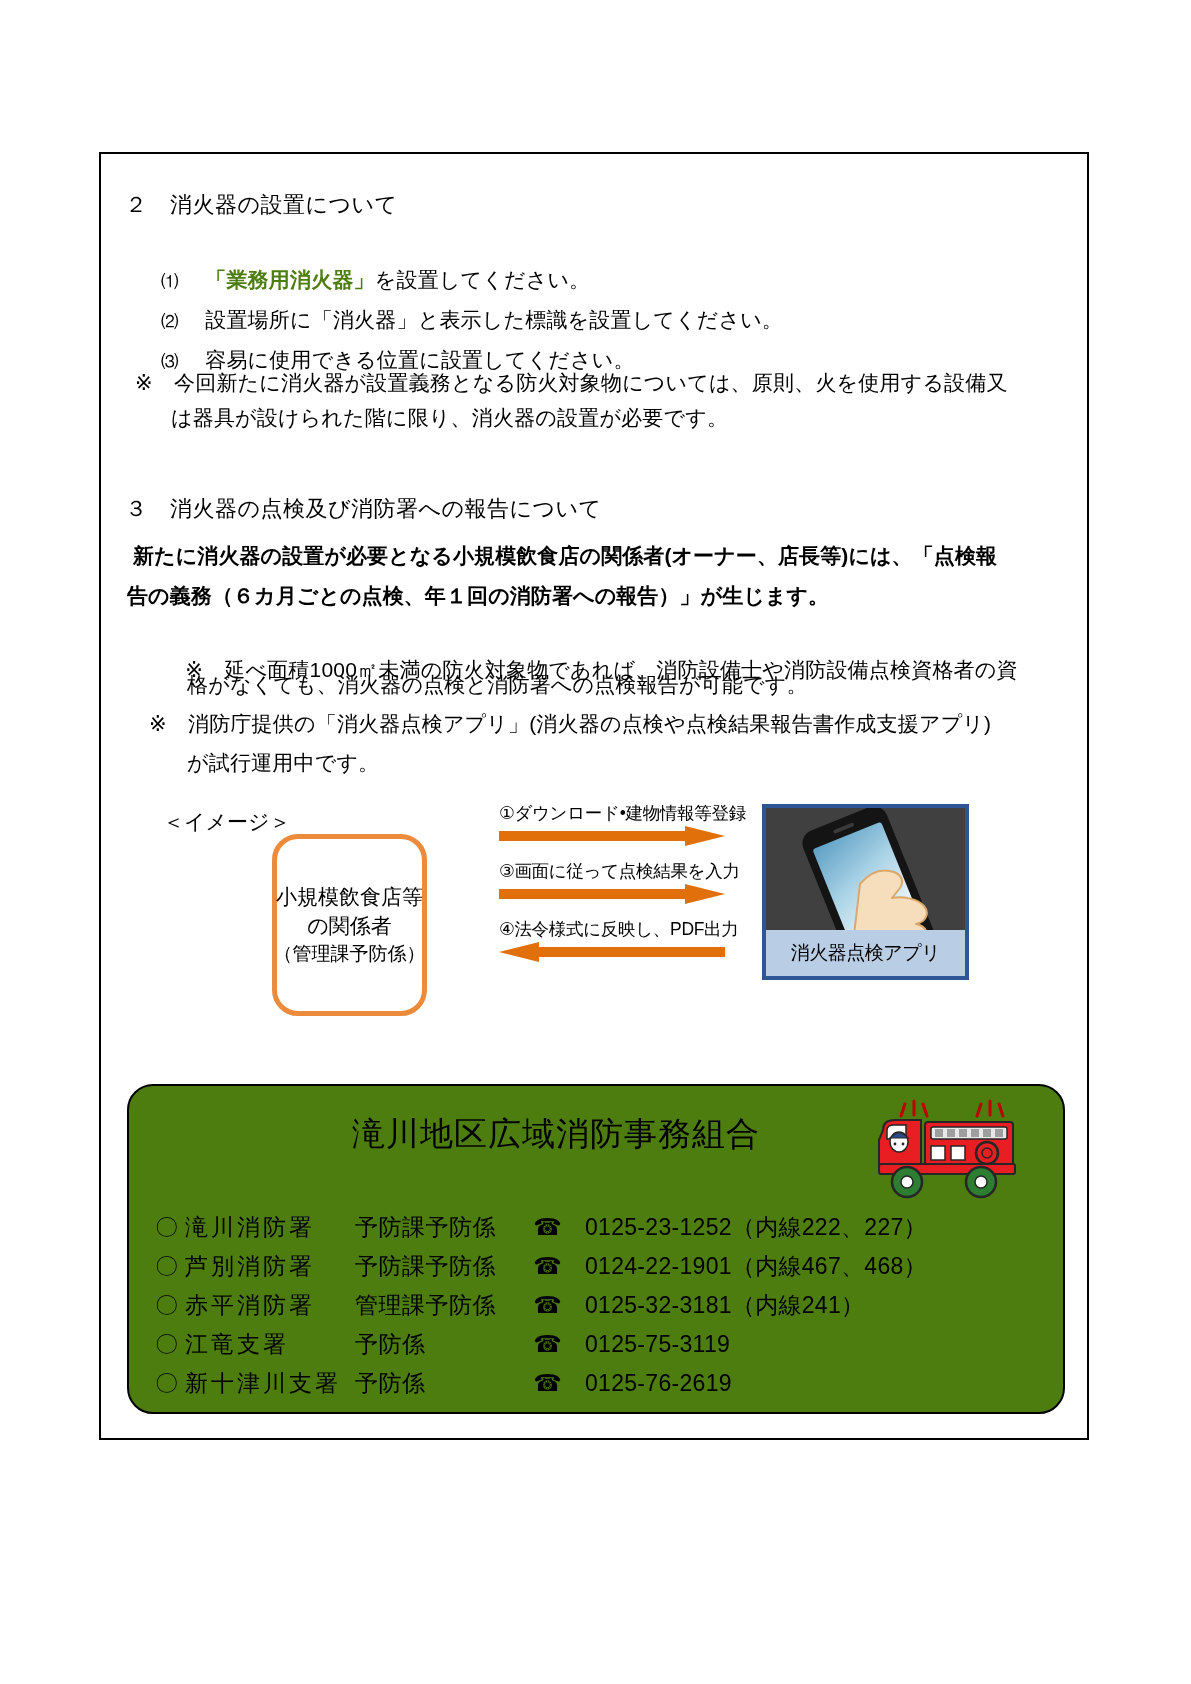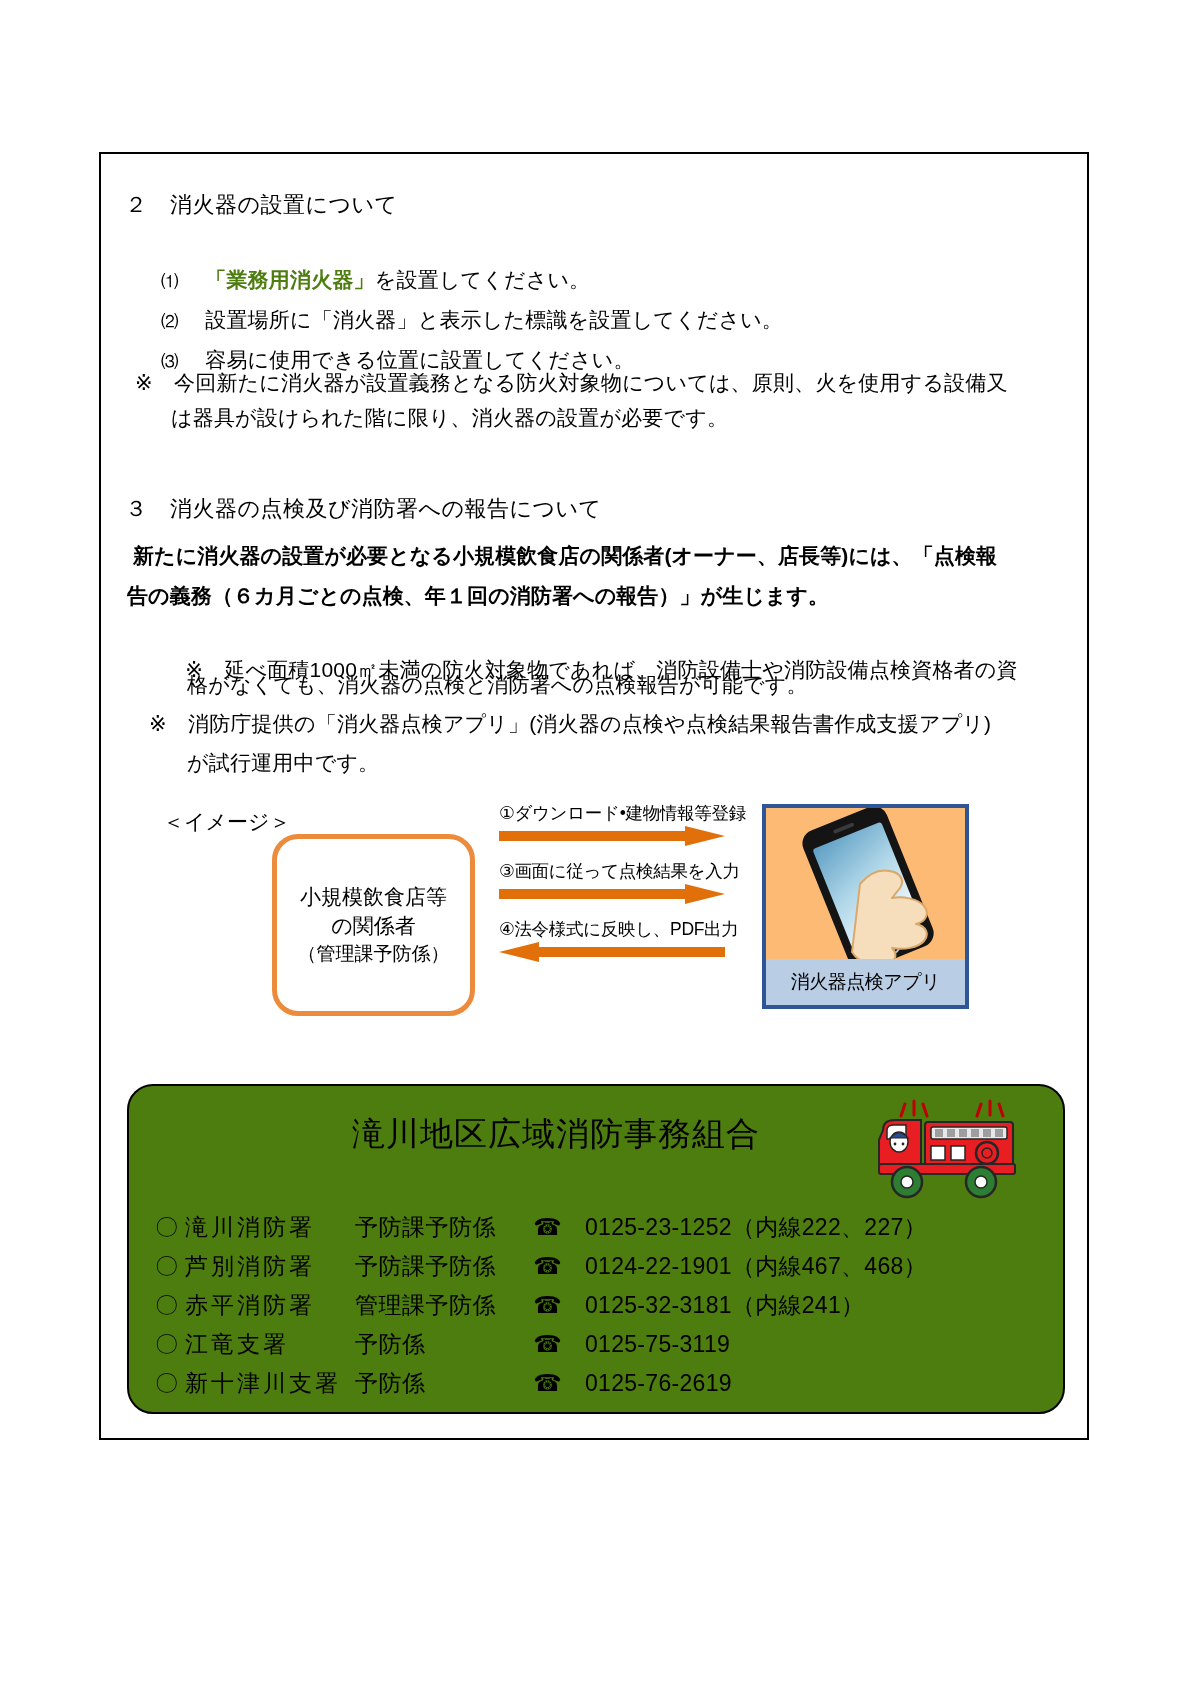--- a/index.html
+++ b/index.html
@@ -97,21 +97,21 @@
     position: absolute;
     left: 62px; top: 14px;
     font-size: 21px;
     white-space: pre;
   }
 
   #owner-box {
     position: absolute;
     left: 171px;
     top: 40px;
-    width: 203px;
+    width: 155px;
     height: 182px;
     border: 5px solid #ED8B3D;
     border-radius: 26px;
     box-sizing: border-box;
     display: flex;
     flex-direction: column;
     align-items: center;
     justify-content: center;
     line-height: 1.38;
   }
@@ -137,24 +137,24 @@
     height: 20px;
     margin-top: 3px;
   }
   .arrow svg { display: block; }
 
   #phone-card {
     position: absolute;
     left: 661px;
     top: 10px;
     width: 207px;
-    height: 205px;
+    height: 176px;
     border: 4px solid #2E5596;
     box-sizing: border-box;
-    background: #fdba74;
+    background: #404040;
     overflow: hidden;
   }
   #phone-card .card-art {
     position: absolute;
     left: 0; top: 0;
     width: 100%;
     height: 152px;
   }
   #phone-caption {
     position: absolute;

